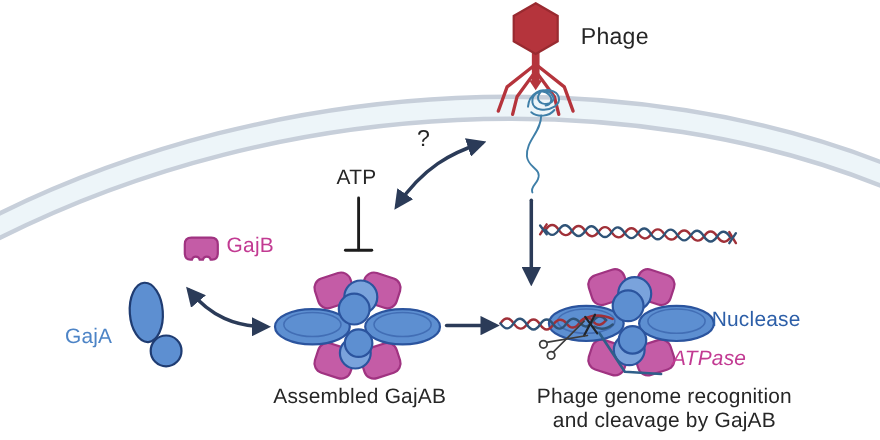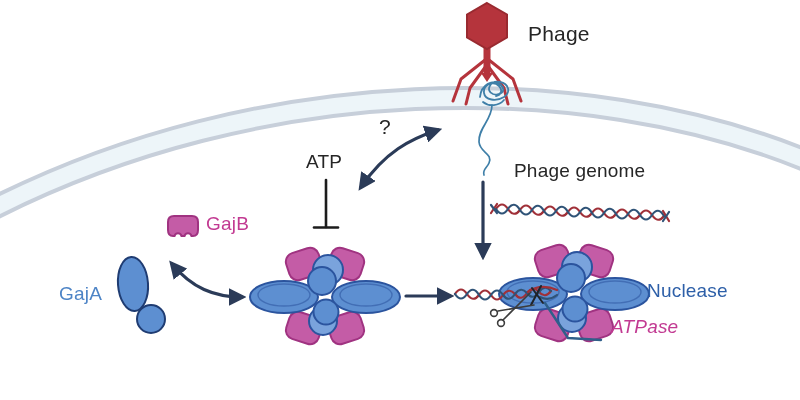--- a/index.html
+++ b/index.html
@@ -134,29 +134,33 @@
         <path class="scissor" d="M534,305 L498,311"></path>
         <circle cx="501" cy="323" r="3.4" class="scissor"></circle>
         <circle cx="494" cy="313" r="3.4" class="scissor"></circle>
       </g>
       <path class="pointer" d="M545,303 L568,338 L601,340"></path>
     </g>
   </svg>
 
   <div class="label" style="left:528px;top:22px;font-size:21px;">Phage</div>
 
-  <div class="label" style="left:514px;top:160px;">Phage genome</div>
 
   <div class="label" style="left:306px;top:151px;">ATP</div>
 
   <div class="label" style="left:379px;top:115px;font-size:21px;">?</div>
 
   <div class="label magenta-label" style="left:206px;top:213px;text-align:center;">GajB</div>
 
-  <div class="label blue-label-light" style="left:59px;top:283px;">GajA</div>
+  <div class="label blue-label-light" style="left:59px;top:296px;">GajA</div>
 
+  <div class="label center" style="left:327px;top:350px;">Assembled GajAB</div>
 
   <div class="label blue-label" style="left:647px;top:280px;text-align:center;">Nuclease</div>
 
   <div class="label magenta-label" style="left:611px;top:316px;font-style:italic;">ATPase</div>
 
+  <div class="label center" style="left:604px;top:350px;">
+    <div>Phage genome recognition</div>
+    <div>and cleavage by GajAB</div>
+  </div>
 
 </div>
 
 </body></html>

